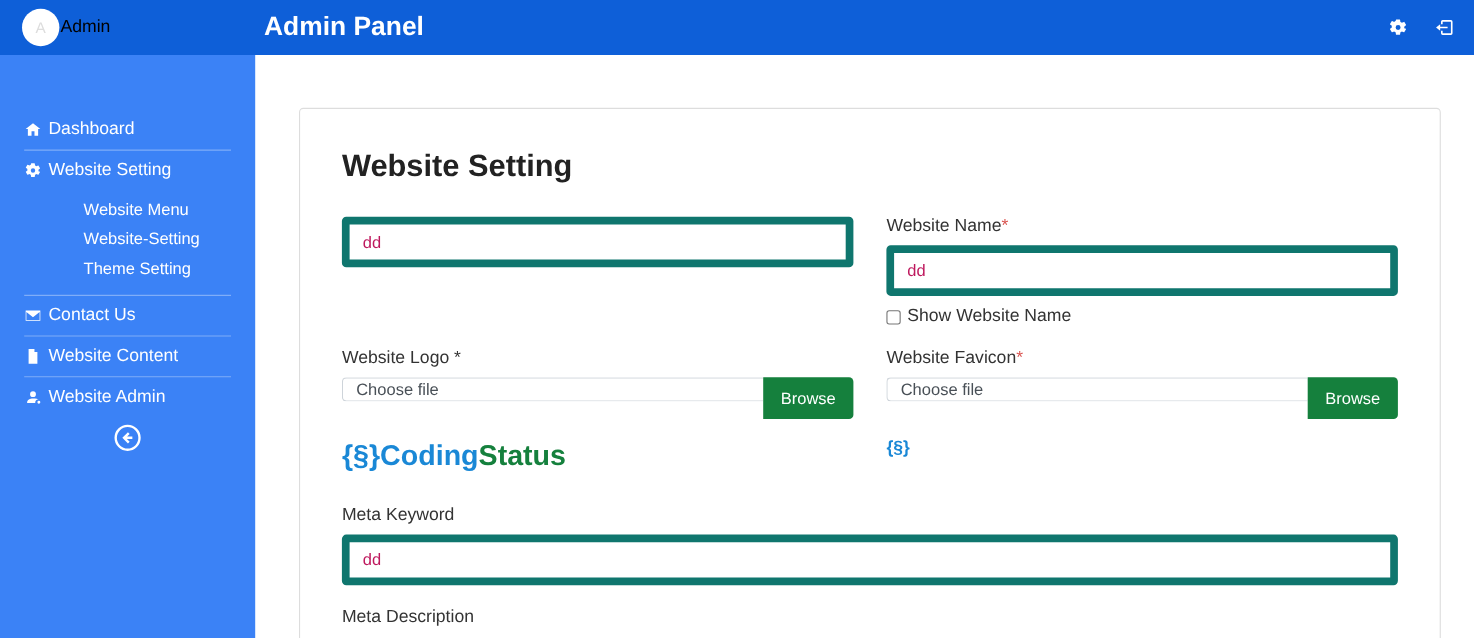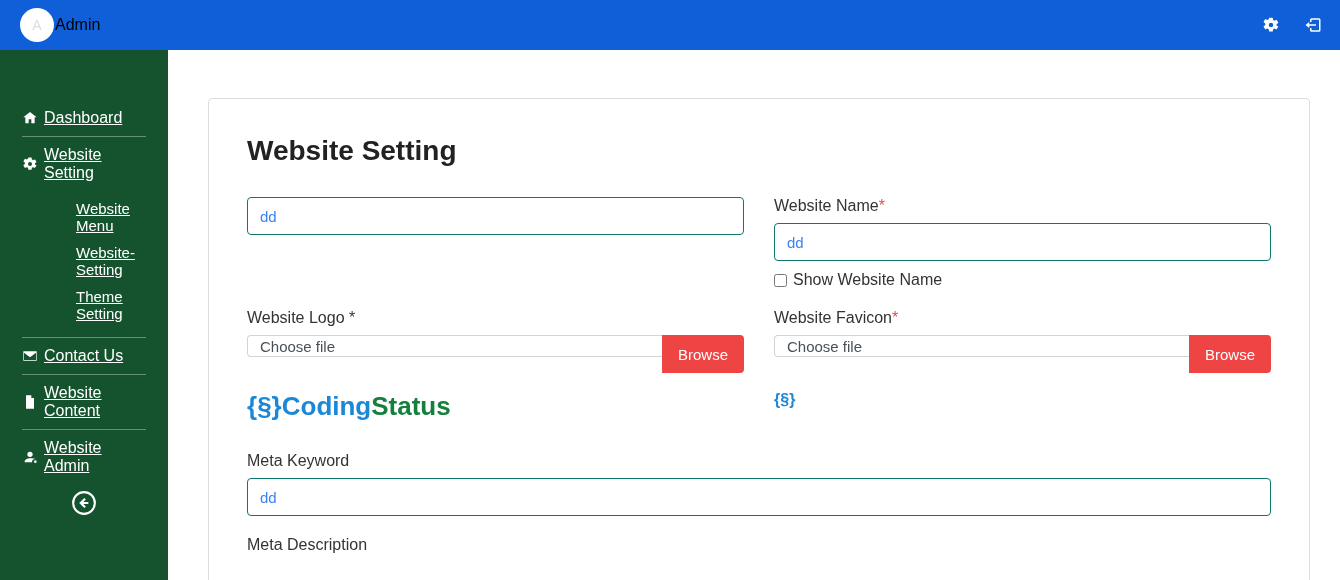--- a/index.html
+++ b/index.html
@@ -41,25 +41,24 @@
   .header-icons {
     position: absolute; right: 18px;
     display: flex; gap: 24px;
     color: #fff;
   }
   .header-icons svg { width: 18px; height: 18px; fill: #fff; cursor: pointer; }
 
   
   .body-wrap { display: flex; height: calc(100% - 50px); }
   .sidebar {
-    width: 168px;
-    background: #14532d;
+    width: 232px;
+    background: #3b82f6;
     padding-top: 50px;
     color: #fff;
-    text-decoration: underline;
   }
   .sidebar ul { list-style: none; padding: 0 22px; }
   .sidebar li.top {
     display: flex; align-items: center; gap: 6px;
     padding: 9px 0;
     font-size: 16px;
     border-bottom: 1px solid rgba(255,255,255,0.35);
     cursor: pointer;
   }
   .sidebar li.top svg { width: 16px; height: 16px; fill: #fff; flex-shrink: 0; }
@@ -76,54 +75,55 @@
     border-radius: 4px;
     padding: 36px 38px 40px 38px;
   }
   .card h2 { font-size: 28px; font-weight: 600; color: #222; margin-bottom: 30px; }
   .row { display: flex; gap: 30px; margin-bottom: 20px; }
   .col { flex: 1; }
   .label { font-size: 16px; color: #333; margin-bottom: 8px; }
   .req-star { color: #d9534f; }
   .input {
     width: 100%; height: 38px;
-    border: 1px solid #0f766e; border-radius: 4px;
-    padding: 16px 12px; font-size: 15px; color: #3b82f6;
+    border: 7px solid #0f766e; border-radius: 4px;
+    padding: 16px 12px; font-size: 15px; color: #be185d;
     outline: none;
   }
   .check-row { display: flex; align-items: center; gap: 6px; margin-top: 10px; font-size: 16px; }
   .file-row { display: flex; }
   .file-input {
     flex: 1; height: 22px;
     border: 1px solid #ced4da; border-right: none;
     border-radius: 4px 0 0 4px;
     padding: 0 12px; display: flex; align-items: center;
     color: #495057; font-size: 15px;
   }
   .browse-btn {
     height: 38px; padding: 0 16px;
-    background: #ef4444; color: #fff;
+    background: #15803d; color: #fff;
     border: none; border-radius: 0 4px 4px 0;
     font-size: 15px; cursor: pointer;
   }
   .logo-preview { margin-top: 18px; }
   .logo-preview.large { font-size: 26px; font-weight: 700; }
   .logo-preview.small { font-size: 16px; font-weight: 700; }
   .brace { color: #1a88d6; font-weight: 700; }
   .cs-dark { color: #15803d; }
   .field-gap { height: 10px; }
 </style>
 </head>
 <body>
 
 <div class="header">
   <div class="avatar">
     <span>A</span>
   </div>
   <div class="user-name">Admin</div>
+  <div class="panel-title">Admin Panel</div>
   <div class="header-icons">
     <svg viewBox="0 0 24 24">
         <path d="M19.4 13a7.5 7.5 0 0 0 .1-1 7.5 7.5 0 0 0-.1-1l2.1-1.6a.5.5 0 0 0 .1-.6l-2-3.4a.5.5 0 0 0-.6-.2l-2.5 1a7.3 7.3 0 0 0-1.7-1l-.4-2.6a.5.5 0 0 0-.5-.4h-4a.5.5 0 0 0-.5.4L9 4.2a7.3 7.3 0 0 0-1.7 1l-2.5-1a.5.5 0 0 0-.6.2l-2 3.4a.5.5 0 0 0 .1.6L4.4 10a7.5 7.5 0 0 0-.1 1 7.5 7.5 0 0 0 .1 1L2.3 13.6a.5.5 0 0 0-.1.6l2 3.4a.5.5 0 0 0 .6.2l2.5-1a7.3 7.3 0 0 0 1.7 1l.4 2.6a.5.5 0 0 0 .5.4h4a.5.5 0 0 0 .5-.4l.4-2.6a7.3 7.3 0 0 0 1.7-1l2.5 1a.5.5 0 0 0 .6-.2l2-3.4a.5.5 0 0 0-.1-.6ZM12 15a3 3 0 1 1 3-3 3 3 0 0 1-3 3Z"></path>
       </svg>
     <svg viewBox="0 0 24 24">
         <path d="M16 13v-2H7V8l-5 4 5 4v-3Zm4-10H10a2 2 0 0 0-2 2v3h2V5h10v14H10v-3H8v3a2 2 0 0 0 2 2h10a2 2 0 0 0 2-2V5a2 2 0 0 0-2-2Z"></path>
       </svg>
   </div>
 </div>
 

